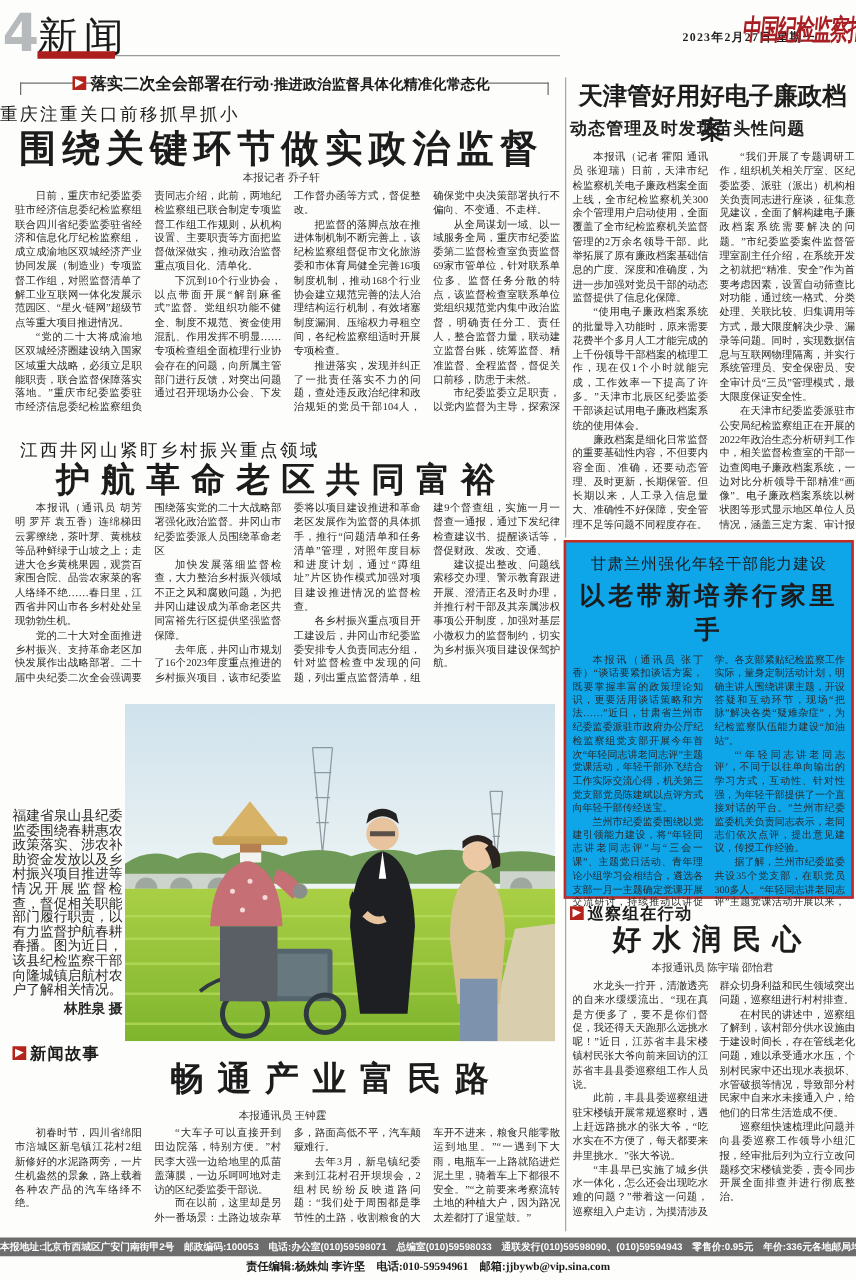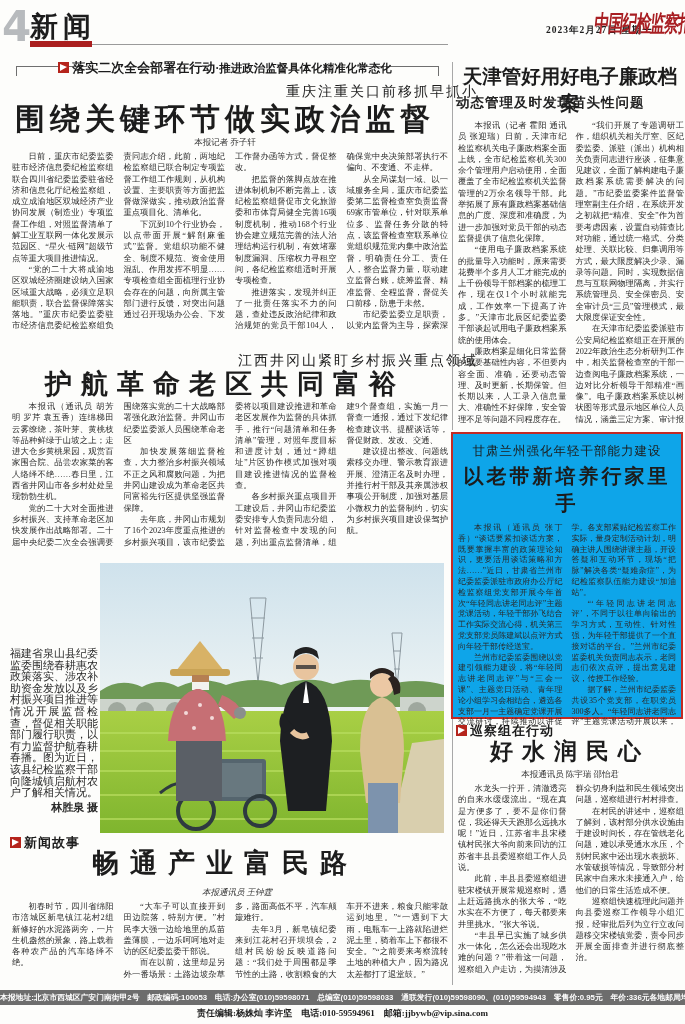--- a/index.html
+++ b/index.html
@@ -1,51 +1,51 @@
 <!DOCTYPE html>
 <html><head>
 <meta charset="utf-8">
 <style>
   html,body{margin:0;padding:0;background:#e9e9e6;}
   #paper{position:relative;width:685px;height:1024px;background:#fdfdfb;margin:0 auto;
          font-family:"Liberation Serif",serif;color:#1c1c1c;overflow:hidden;}
   
   .page-num{position:absolute;left:2px;top:2px;font-size:42px;font-weight:bold;color:#b7babd;
             font-family:"DejaVu Sans",sans-serif;}
-  .section-name{position:absolute;left:30px;top:8px;font-size:28px;font-weight:bold;letter-spacing:5px;}
+  .section-name{position:absolute;left:30px;top:8px;font-size:32px;font-weight:normal;letter-spacing:5px;}
   .header-rule{position:absolute;left:30px;top:44px;width:418px;height:1px;background:#9a9a9a;}
   .header-redbar{position:absolute;left:30px;top:41px;width:62px;height:6px;background:#ab1f1f;}
   .header-date{position:absolute;left:500px;top:24px;font-size:9.5px;font-weight:bold;letter-spacing:1px;margin-left:46px;}
   .masthead{position:absolute;left:596px;top:10px;width:88px;font-size:15px;font-weight:bold;color:#a81e22;
             letter-spacing:-1px;transform:skewX(-6deg) scaleY(1.5);transform-origin:left top;white-space:nowrap;}
   
   .banner-line-left{position:absolute;left:16px;top:66px;width:70px;height:9px;
                     border-top:1px solid #6f6f6f;border-left:1px solid #6f6f6f;}
   .banner-line-right{position:absolute;left:362px;top:66px;width:76px;height:9px;
                      border-top:1px solid #6f6f6f;border-right:1px solid #6f6f6f;}
   .banner-text{position:absolute;left:0;top:58px;width:450px;text-align:center;white-space:nowrap;}
   .banner-strong{font-size:13px;font-weight:bold;}
   .banner-rest{font-size:11.5px;font-weight:bold;}
   .flag-icon{display:inline-block;width:11px;height:11px;background:#b5241c;vertical-align:-1px;
              margin-right:3px;position:relative;}
   .flag-icon::after{content:"";position:absolute;left:2px;top:2px;border-left:7px solid #fff;
              border-top:3px solid transparent;border-bottom:4px solid transparent;}
   
-  .kicker{position:absolute;text-align:right;font-size:14px;letter-spacing:2px;padding-left:28px;}
+  .kicker{position:absolute;text-align:left;font-size:14px;letter-spacing:2px;}
   .byline{position:absolute;text-align:center;font-size:8.5px;color:#333;}
   .cols{position:absolute;overflow:hidden;}
   .cols p{font-size:8.3px;line-height:11.3px;text-align:justify;text-indent:2em;margin:0;color:#2a2a2a;}
   
   .a1-title{position:absolute;left:0;top:99px;width:450px;text-align:center;font-size:30px;
             font-weight:bold;letter-spacing:5px;}
   .a1-kicker{left:0;top:83px;width:450px;}
   .a1-byline{left:0;top:137px;width:450px;}
   .a1-body{left:12px;top:151px;width:436px;height:188px;column-count:4;column-gap:10px;}
   
-  .a2-kicker{left:0;top:352px;width:450px;}
+  .a2-kicker{left:16px;top:352px;width:450px;}
   .a2-title{position:absolute;left:0;top:366px;width:450px;text-align:center;font-size:27px;
             font-weight:bold;letter-spacing:9px;}
   .a2-body{left:12px;top:401px;width:436px;height:152px;column-count:4;column-gap:10px;}
   
   .caption{position:absolute;left:10px;top:648px;width:88px;}
   .caption p{font-size:11px;line-height:11.6px;text-align:justify;margin:0;color:#2a2a2a;}
   .caption .credit{text-align:right;margin-top:3px;font-weight:bold;}
   .photo{position:absolute;left:100px;top:563px;width:344px;height:270px;}
   
   .a3-title{position:absolute;left:456px;top:63px;width:228px;text-align:center;font-size:19.5px;
@@ -64,22 +64,22 @@
   .sec-label{position:absolute;font-size:13px;font-weight:bold;letter-spacing:1px;}
   .ns-label{left:10px;top:834px;}
   .xc-label{left:456px;top:722px;}
   
   .a6-title{position:absolute;left:456px;top:736px;width:228px;text-align:center;font-size:23px;
             font-weight:bold;letter-spacing:9px;}
   .a6-byline{left:456px;top:769px;width:228px;}
   .a6-body{left:458px;top:783px;width:226px;height:201px;column-count:2;column-gap:9px;}
   
   .a4-title{position:absolute;left:0;top:845px;width:450px;text-align:center;font-size:27px;
-            font-weight:bold;letter-spacing:11px;}
-  .a4-byline{left:12px;top:887px;width:450px;font-style:italic;}
+            font-weight:bold;letter-spacing:11px;padding-left:44px;}
+  .a4-byline{left:1px;top:887px;width:450px;}
   .a4-body{left:12px;top:901px;width:436px;height:85px;column-count:4;column-gap:10px;}
   
   .vdiv1{position:absolute;left:452px;top:62px;width:1px;height:368px;background:#a8a8a8;}
   .vdiv2{position:absolute;left:452px;top:719px;width:1px;height:266px;background:#a8a8a8;}
   
   .footbar{position:absolute;left:0;top:990px;width:685px;height:15px;background:#6d6d6d;color:#fff;
            font-size:7.8px;line-height:15px;text-align:center;font-weight:bold;
            font-family:"Liberation Sans",sans-serif;white-space:nowrap;}
   .editors{position:absolute;left:0;top:1007px;width:685px;text-align:center;font-size:9px;font-weight:bold;}
 </style>

